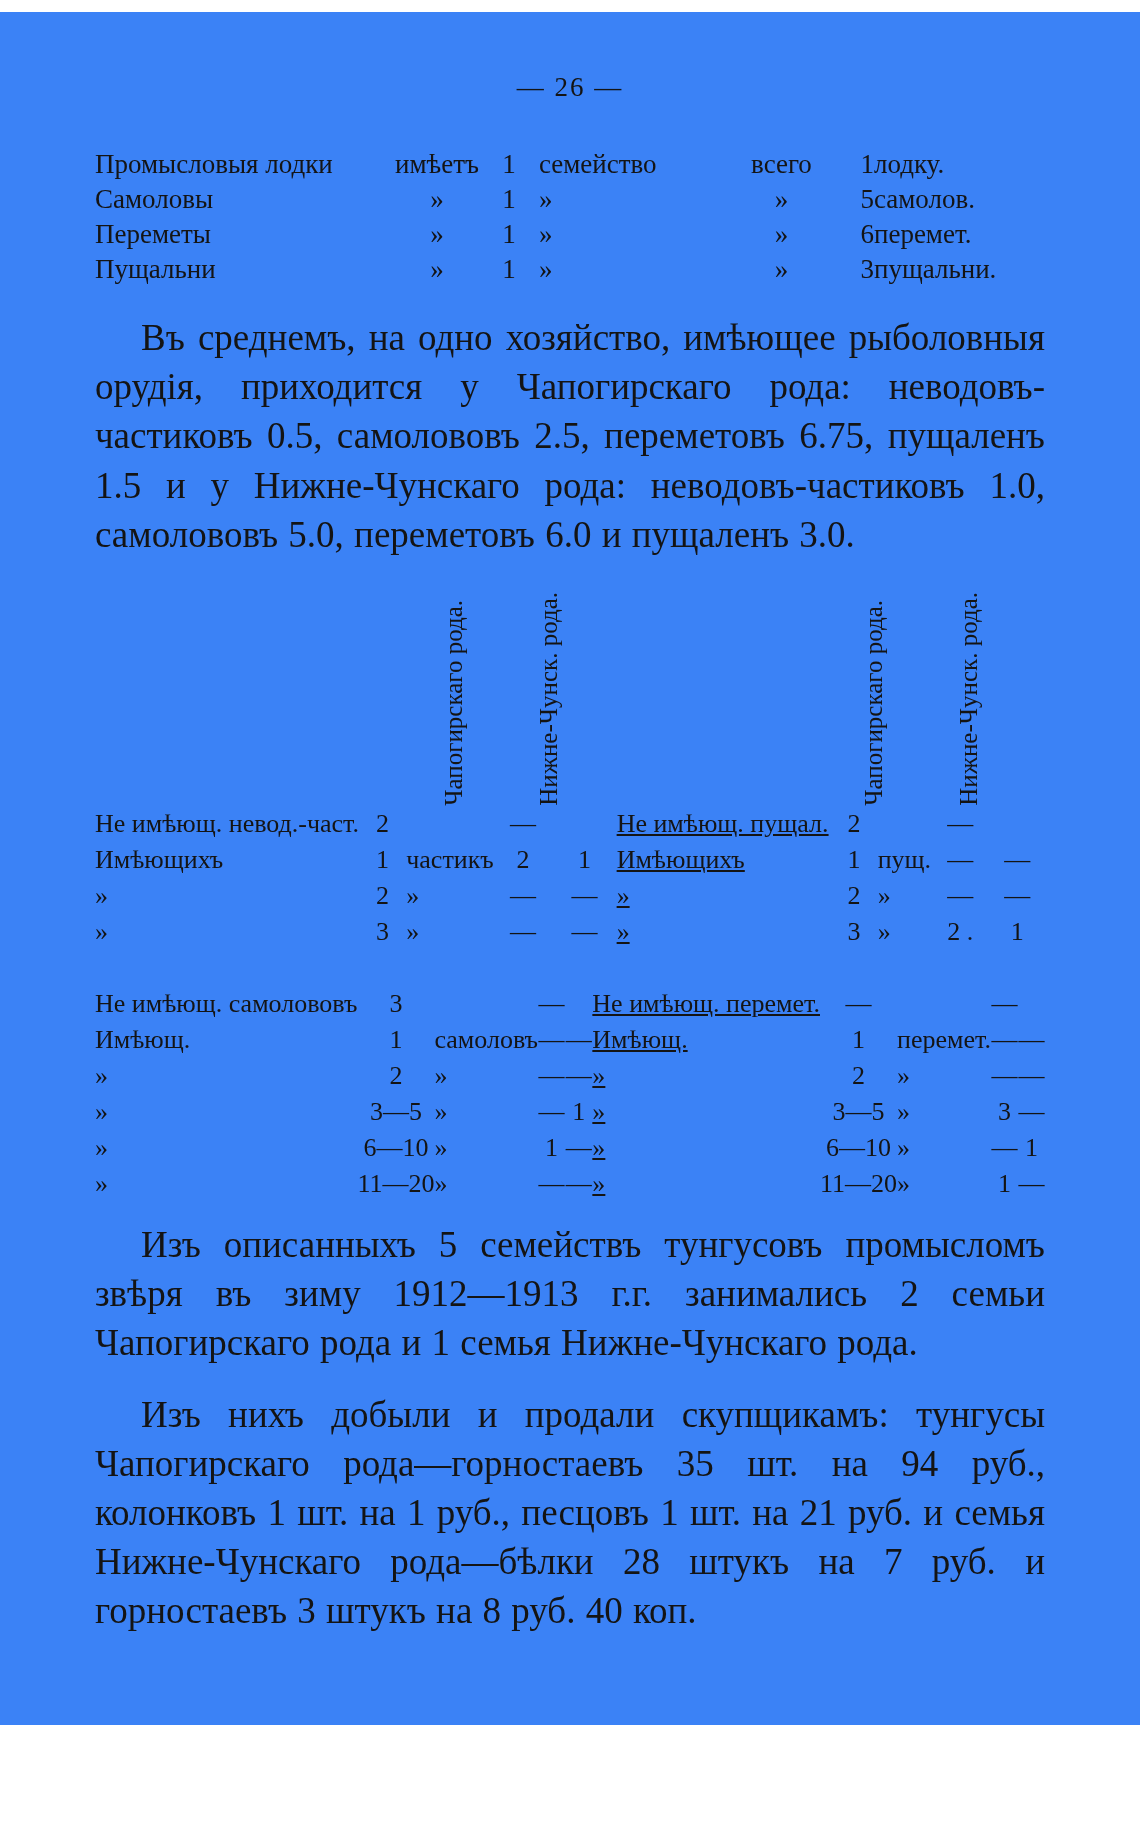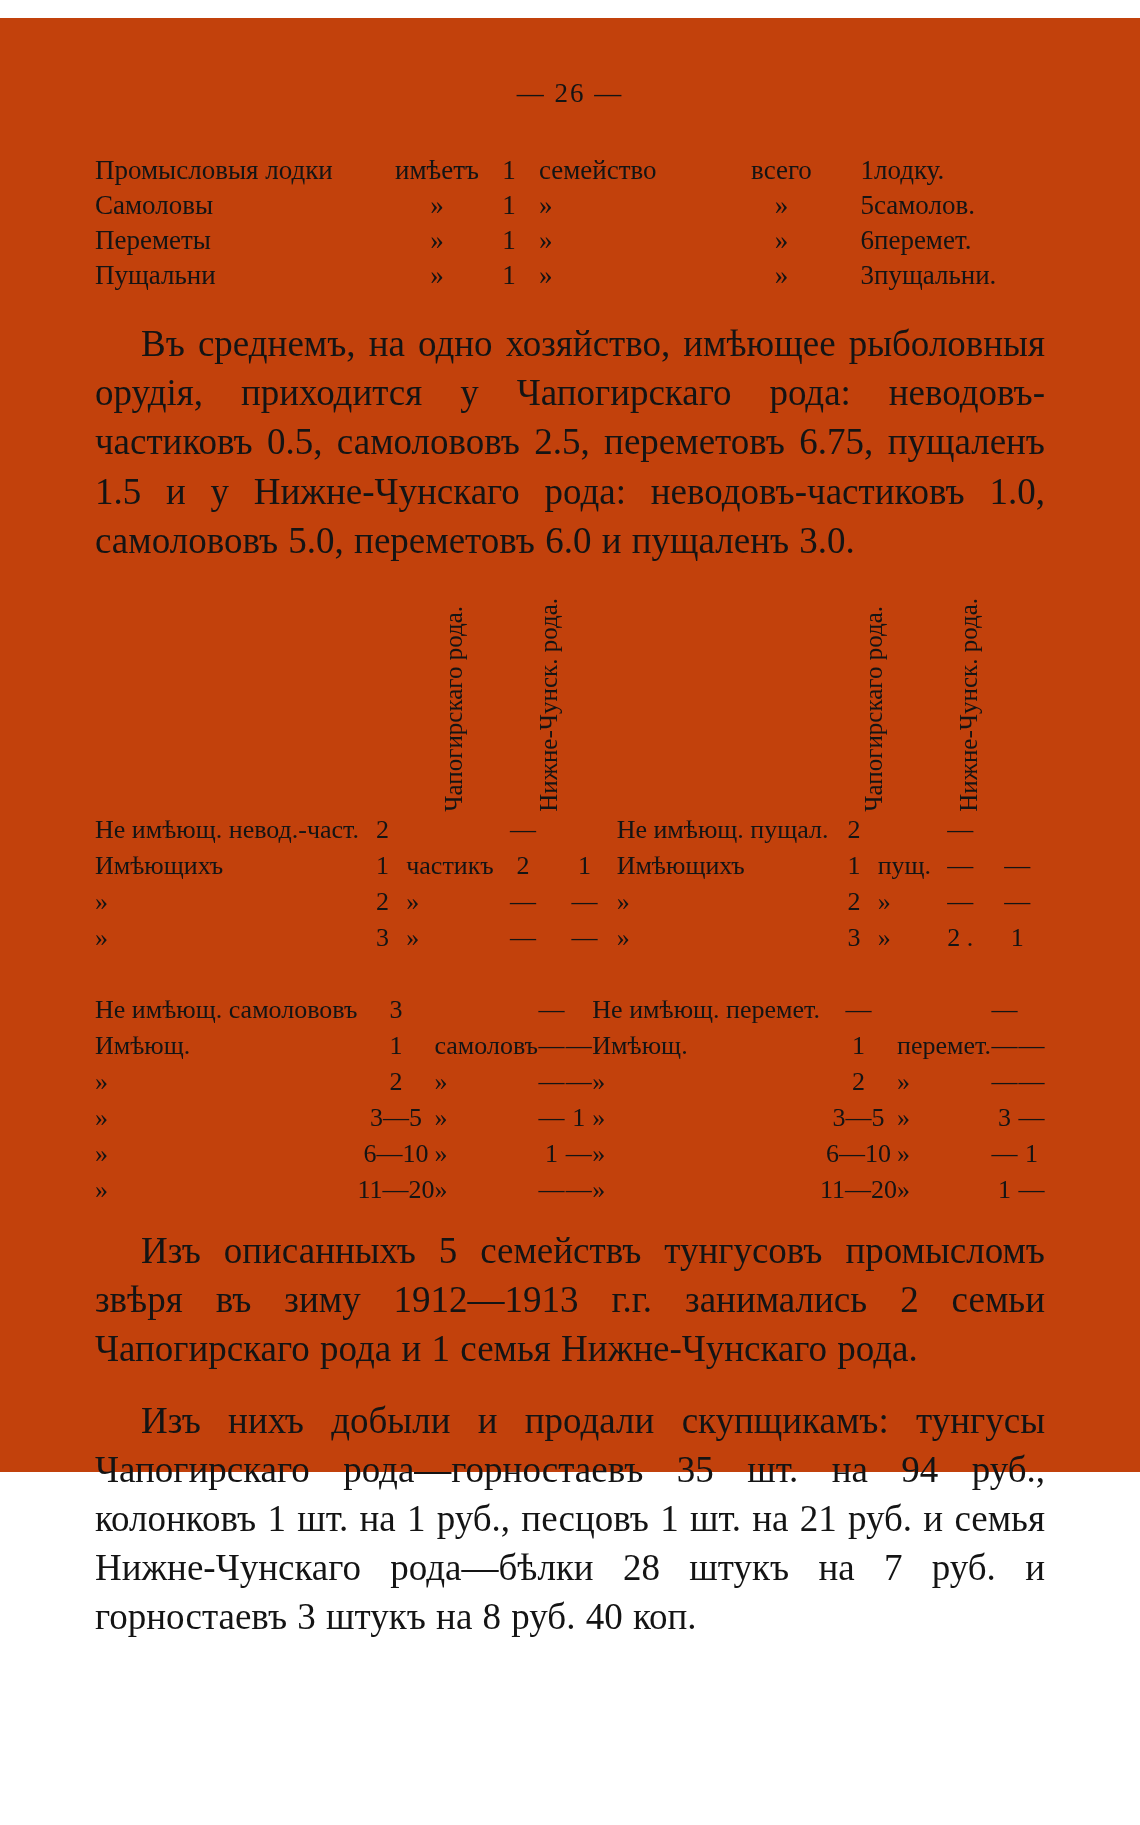--- a/index.html
+++ b/index.html
@@ -10,24 +10,24 @@
   body {
     width: 1140px;
     height: 1825px;
     position: relative;
     font-family: "Liberation Serif", serif;
     color: #141414;
     overflow: hidden;
   }
   .page {
     position: absolute;
-    left: 0; top: 18px;
+    left: 0; top: 12px;
     width: 1140px;
-    height: 1454px;
-    background: #c2410c;
+    height: 1713px;
+    background: #3b82f6;
   }
   .content {
     position: absolute;
     left: 95px;
     top: 60px;
     width: 950px;
   }
   .page-number {
     text-align: center;
     font-size: 27px;
@@ -103,21 +103,21 @@
   .data-table td {
     padding: 3px 0;
     white-space: nowrap;
     vertical-align: baseline;
   }
   .c-lbl    { width: 230px; text-align: left; }
   .c-num    { width: 70px;  text-align: center; }
   .c-tail   { width: 45px;  text-align: left; }
   .c-v1     { width: 80px;  text-align: center; }
   .c-v2     { width: 90px;  text-align: center; }
-  .c-lbl2   { width: 215px; text-align: left; padding-left: 4px;}
+  .c-lbl2   { width: 215px; text-align: left; padding-left: 4px; text-decoration: underline;}
   .c-num2   { width: 70px;  text-align: center; }
   .c-tail2  { width: 45px;  text-align: left; }
   .c-v3     { width: 80px;  text-align: center; }
   .c-v4     { width: 75px;  text-align: center; }
   .indent-m { padding-left: 52px; }
   .blockgap { height: 26px; }
   .footer-paras { margin-top: 18px; }
 </style>
 </head>
 <body>

